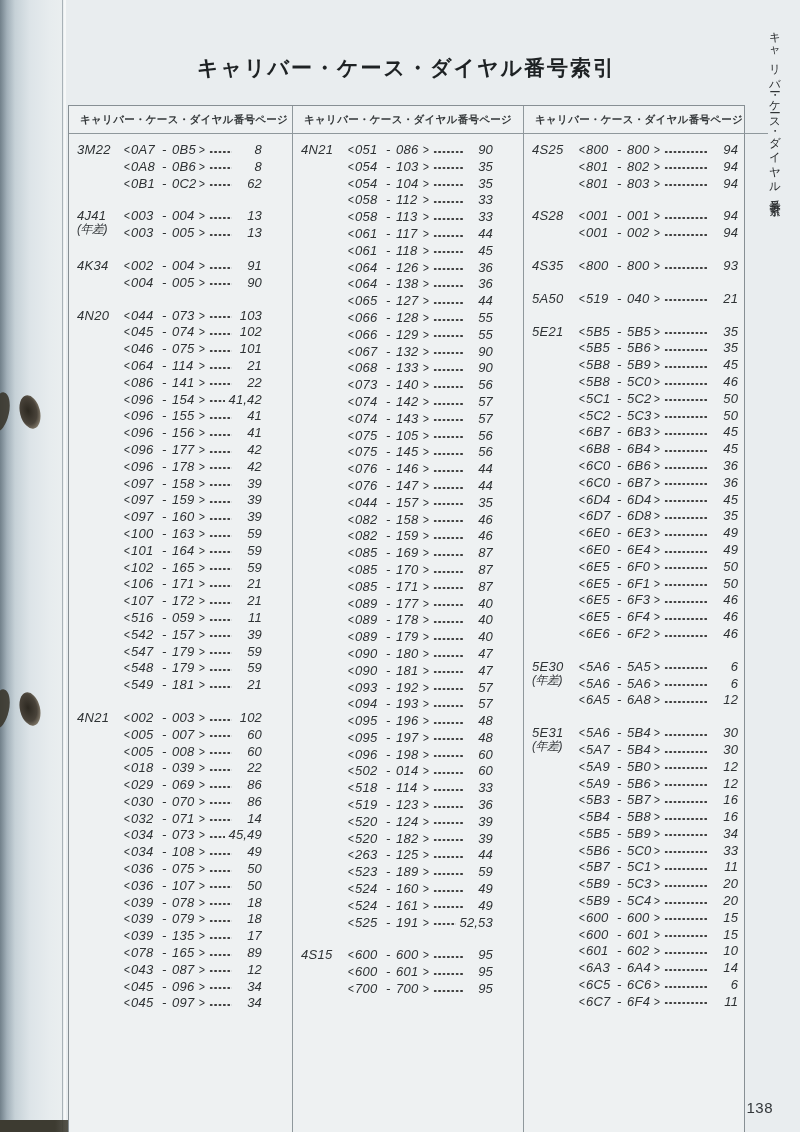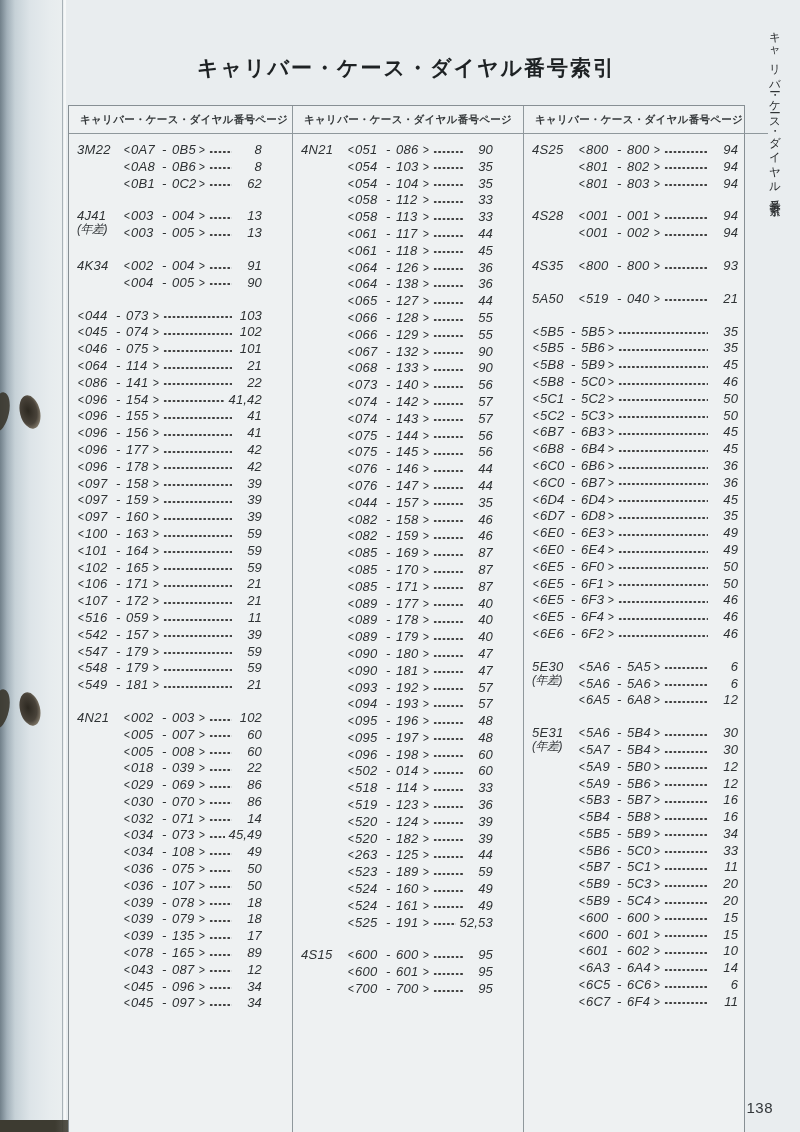--- a/index.html
+++ b/index.html
@@ -181,20 +181,21 @@
                 <span class="dash">-</span>
                 <span class="to">005</span>
                 <span class="brc">&gt;</span>
               </span>
               <span class="dots"></span>
               <span class="pg">90</span>
             </div>
           </div>
         </div>
         <div class="group">
+          <div class="cal">4N20</div>
           <div class="rows">
             <div class="row">
               <span class="range">
                 <span class="bro">&lt;</span>
                 <span class="from">044</span>
                 <span class="dash">-</span>
                 <span class="to">073</span>
                 <span class="brc">&gt;</span>
               </span>
               <span class="dots"></span>
@@ -843,21 +844,21 @@
                 <span class="brc">&gt;</span>
               </span>
               <span class="dots"></span>
               <span class="pg">57</span>
             </div>
             <div class="row">
               <span class="range">
                 <span class="bro">&lt;</span>
                 <span class="from">075</span>
                 <span class="dash">-</span>
-                <span class="to">144</span>
+                <span class="to">105</span>
                 <span class="brc">&gt;</span>
               </span>
               <span class="dots"></span>
               <span class="pg">56</span>
             </div>
             <div class="row">
               <span class="range">
                 <span class="bro">&lt;</span>
                 <span class="from">075</span>
                 <span class="dash">-</span>
@@ -1314,20 +1315,21 @@
                 <span class="dash">-</span>
                 <span class="to">040</span>
                 <span class="brc">&gt;</span>
               </span>
               <span class="dots"></span>
               <span class="pg">21</span>
             </div>
           </div>
         </div>
         <div class="group">
+          <div class="cal">5E21</div>
           <div class="rows">
             <div class="row">
               <span class="range">
                 <span class="bro">&lt;</span>
                 <span class="from">5B5</span>
                 <span class="dash">-</span>
                 <span class="to">5B5</span>
                 <span class="brc">&gt;</span>
               </span>
               <span class="dots"></span>

